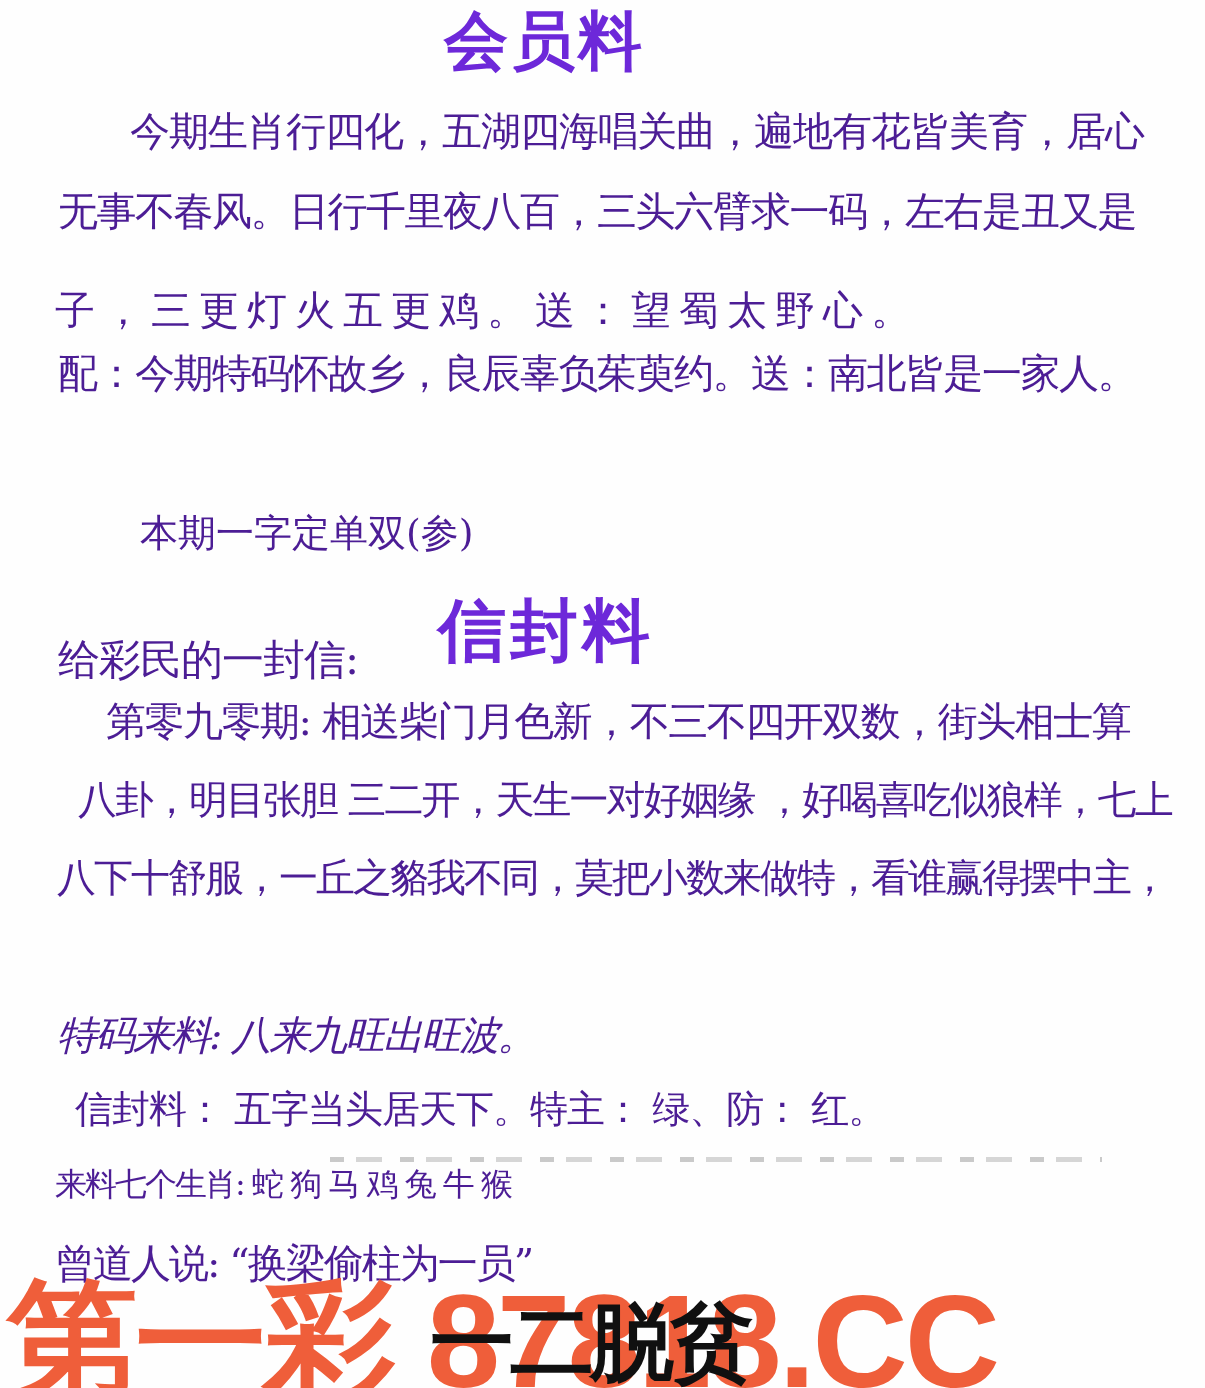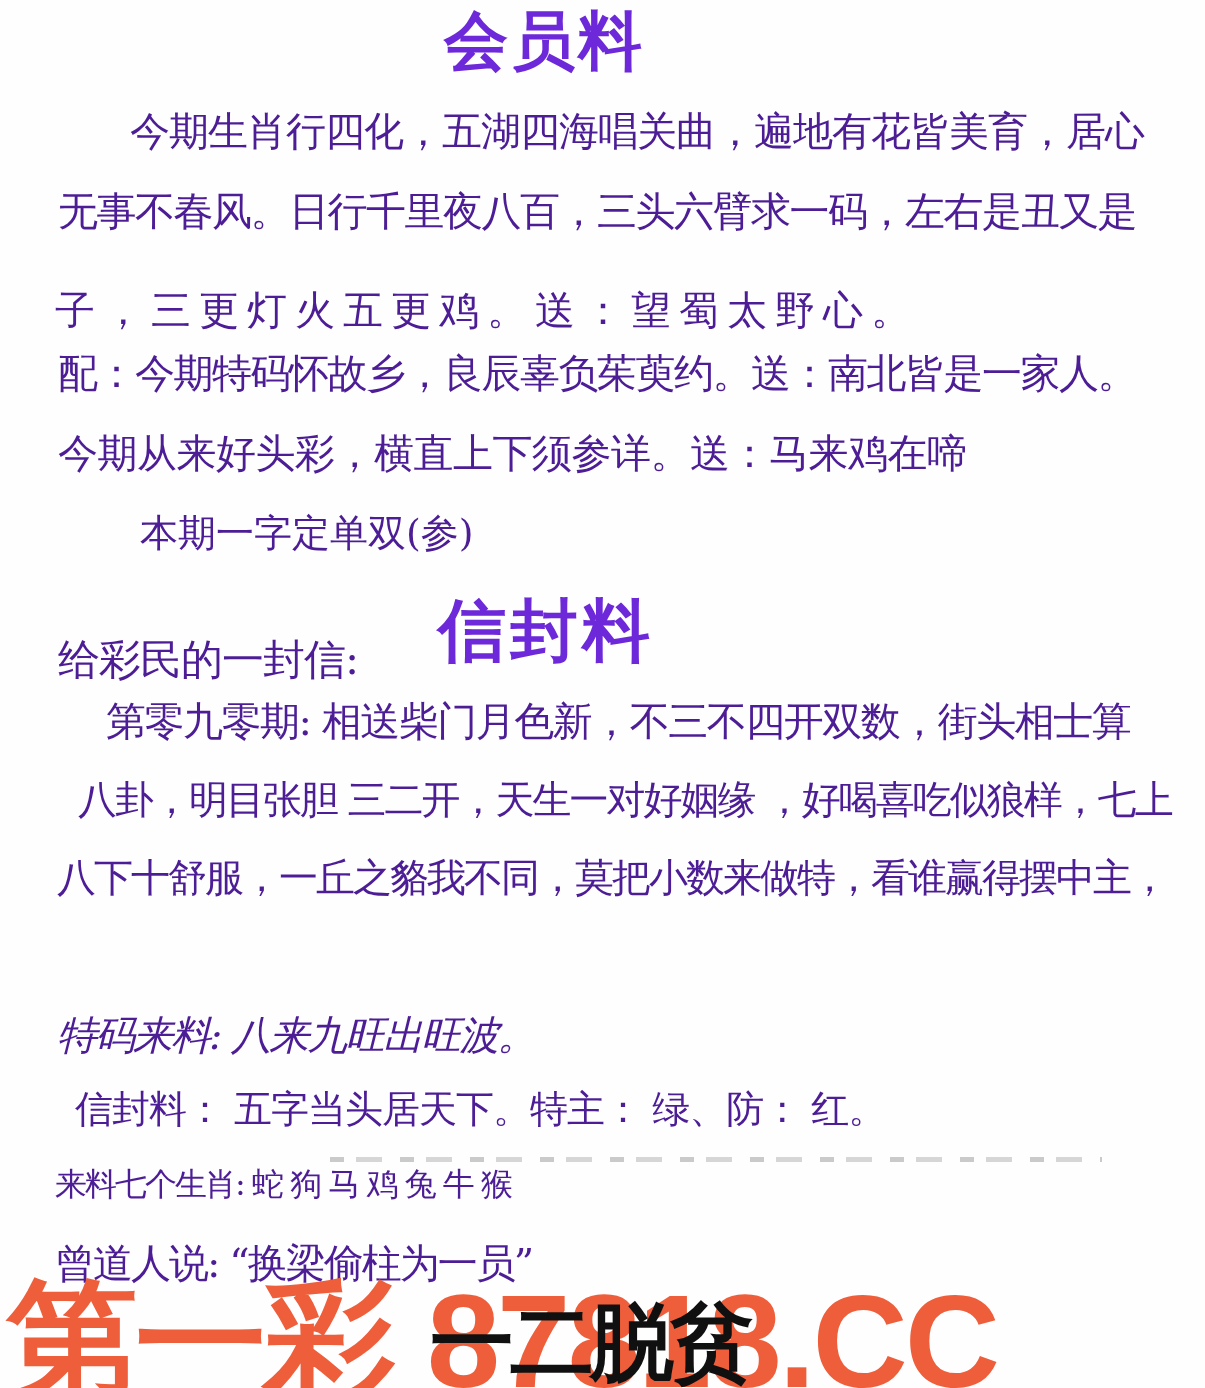--- a/index.html
+++ b/index.html
@@ -62,21 +62,20 @@
 <body>
 
 <div class="page">
 
   <div class="big-title" style="left:444px; top:8px; font-size:64px; letter-spacing:3px;">会员料</div>
 
   <div class="line" style="left:130px; top:108px; font-size:40px; letter-spacing:-1px;">今期生肖行四化，五湖四海唱关曲，遍地有花皆美育，居心</div>
   <div class="line" style="left:58px; top:188px; font-size:40px; letter-spacing:-1.5px;">无事不春风。日行千里夜八百，三头六臂求一码，左右是丑又是</div>
   <div class="line" style="left:55px; top:268px; font-size:40px; letter-spacing:8px;margin-top:19px;">子，三更灯火五更鸡。送：望蜀太野心。</div>
   <div class="line" style="left:58px; top:350px; font-size:40px; letter-spacing:-1.5px;">配：今期特码怀故乡，良辰辜负茱萸约。送：南北皆是一家人。</div>
-  <div class="line" style="left:58px; top:430px; font-size:40px; letter-spacing:-0.5px;">今期从来好头彩，横直上下须参详。送：马来鸡在啼</div>
   <div class="line" style="left:140px; top:512px; font-size:38px;">本期一字定单双(参)</div>
 
   <div class="line" style="left:58px; top:636px; font-size:42px; letter-spacing:-1px;text-align:center;">给彩民的一封信:</div>
   <div class="big-title" style="left:438px; top:596px; font-size:68px; letter-spacing:4px;">信封料</div>
 
   <div class="line" style="left:106px; top:698px; font-size:40px; letter-spacing:-1.5px;">第零九零期: 相送柴门月色新，不三不四开双数，街头相士算</div>
   <div class="line" style="left:78px; top:778px; font-size:39px; letter-spacing:-2px;">八卦，明目张胆 三二开，天生一对好姻缘 ，好喝喜吃似狼样，七上</div>
   <div class="line" style="left:57px; top:856px; font-size:39px; letter-spacing:-2px;">八下十舒服，一丘之貉我不同，莫把小数来做特，看谁赢得摆中主，</div>
   <div class="line" style="left:57px; top:1012px; font-size:40px; letter-spacing:-2px;font-style:italic;">特码来料: 八来九旺出旺波。</div>
   <div class="line" style="left:55px; top:1088px; font-size:38px; letter-spacing:-1px;margin-left:20px;">信封料： 五字当头居天下。特主： 绿、防： 红。</div>

